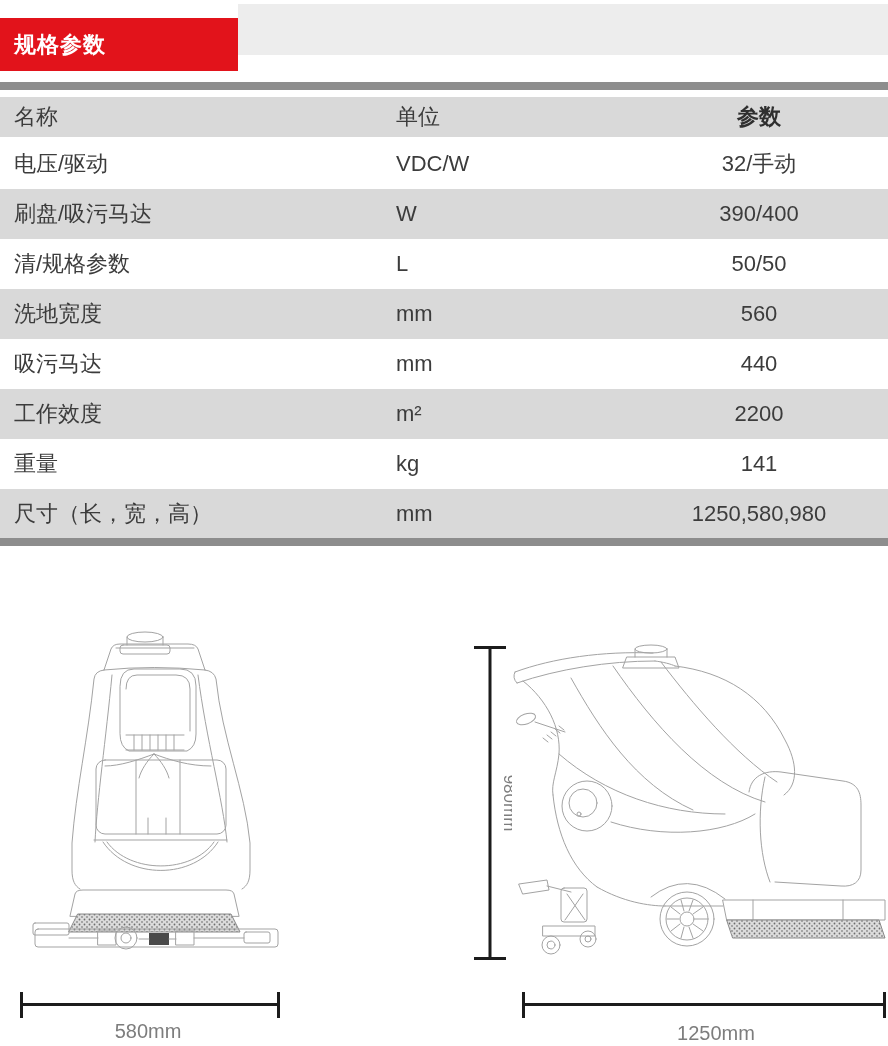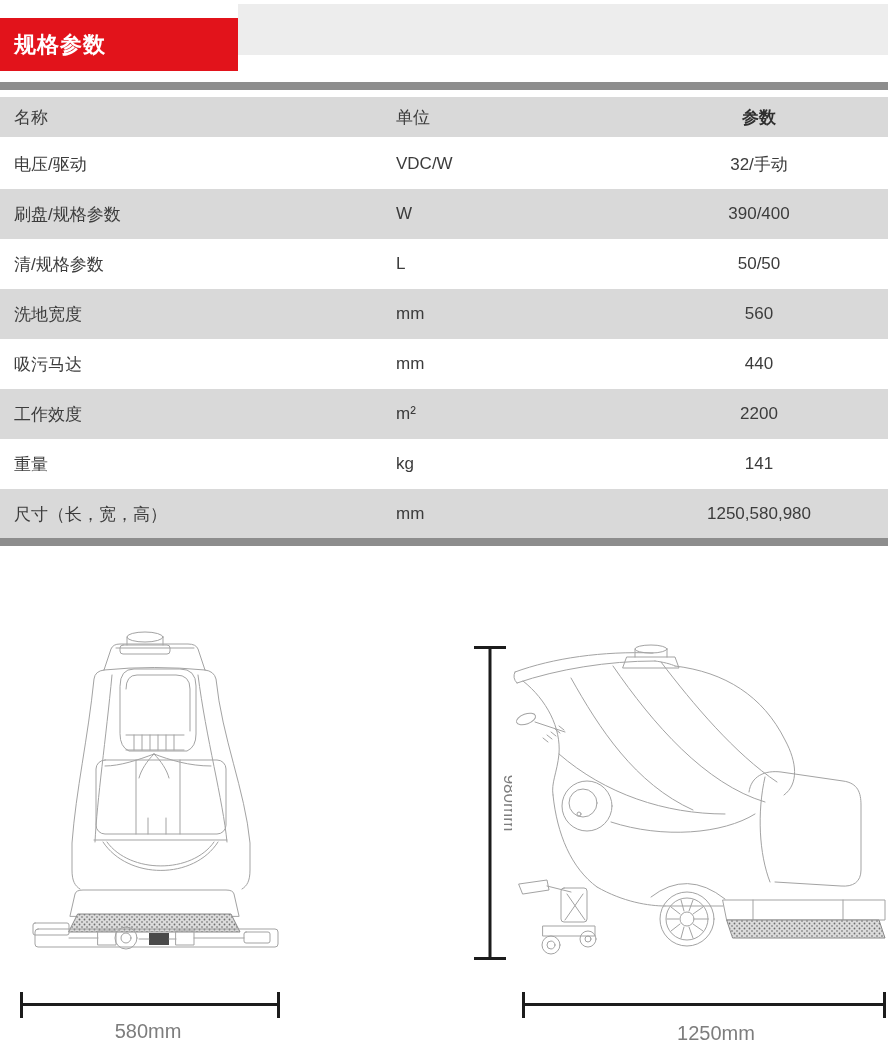--- a/index.html
+++ b/index.html
@@ -12,21 +12,21 @@
   .title-block span{color:#fff;font-size:22px;font-weight:bold;padding-left:14px;letter-spacing:1px;}
   .title-strip{position:absolute;left:238px;top:4px;width:650px;height:51px;background:#ededed;z-index:1;}
   .title-underline{position:absolute;left:0;top:59px;width:237px;height:2px;background:#e2131b;}
 
   .bar{position:absolute;left:0;width:888px;height:8px;background:#8d8d8d;}
   .bar.top{top:82px;}
   .bar.bottom{top:538px;}
 
   
   .spec-table{position:absolute;left:0;top:97px;width:888px;}
-  .trow{display:flex;align-items:center;height:50px;font-size:17px;color:#3c3c3c;}
+  .trow{display:flex;align-items:center;height:50px;font-size:22px;color:#3c3c3c;}
   .trow.head{height:40px;background:#d9d9d9;margin-bottom:2px;}
   .trow.alt{background:#d9d9d9;}
   .c1{width:396px;padding-left:14px;box-sizing:border-box;}
   .c2{width:256px;}
   .c3{flex:1;text-align:center;padding-right:22px;}
   .trow.head .c3{font-weight:bold;color:#2f2f2f;}
 
   
   .draw{position:absolute;}
   svg{display:block;}
@@ -50,21 +50,21 @@
       <div class="c1">名称</div>
       <div class="c2">单位</div>
       <div class="c3">参数</div>
     </div>
     <div class="trow">
       <div class="c1">电压/驱动</div>
       <div class="c2">VDC/W</div>
       <div class="c3">32/手动</div>
     </div>
     <div class="trow alt">
-      <div class="c1">刷盘/规格参数</div>
+      <div class="c1">刷盘/吸污马达</div>
       <div class="c2">W</div>
       <div class="c3">390/400</div>
     </div>
     <div class="trow">
       <div class="c1">清/规格参数</div>
       <div class="c2">L</div>
       <div class="c3">50/50</div>
     </div>
     <div class="trow alt">
       <div class="c1">洗地宽度</div>

